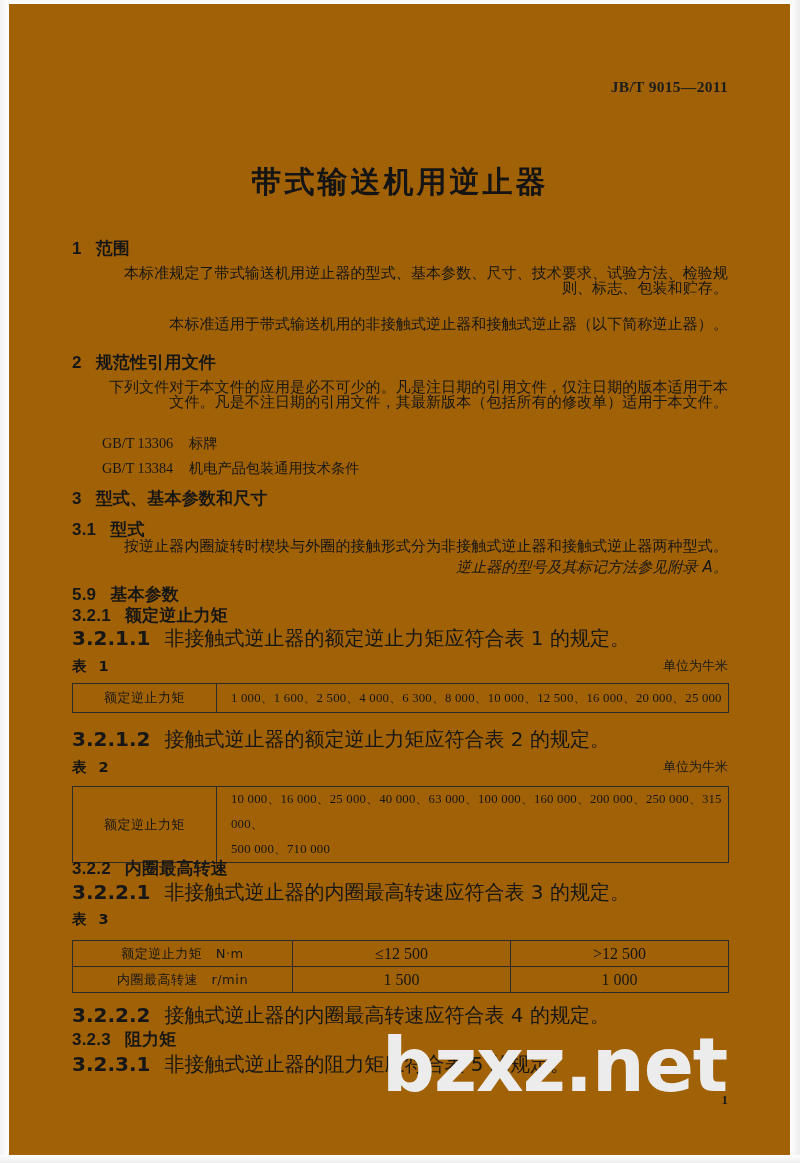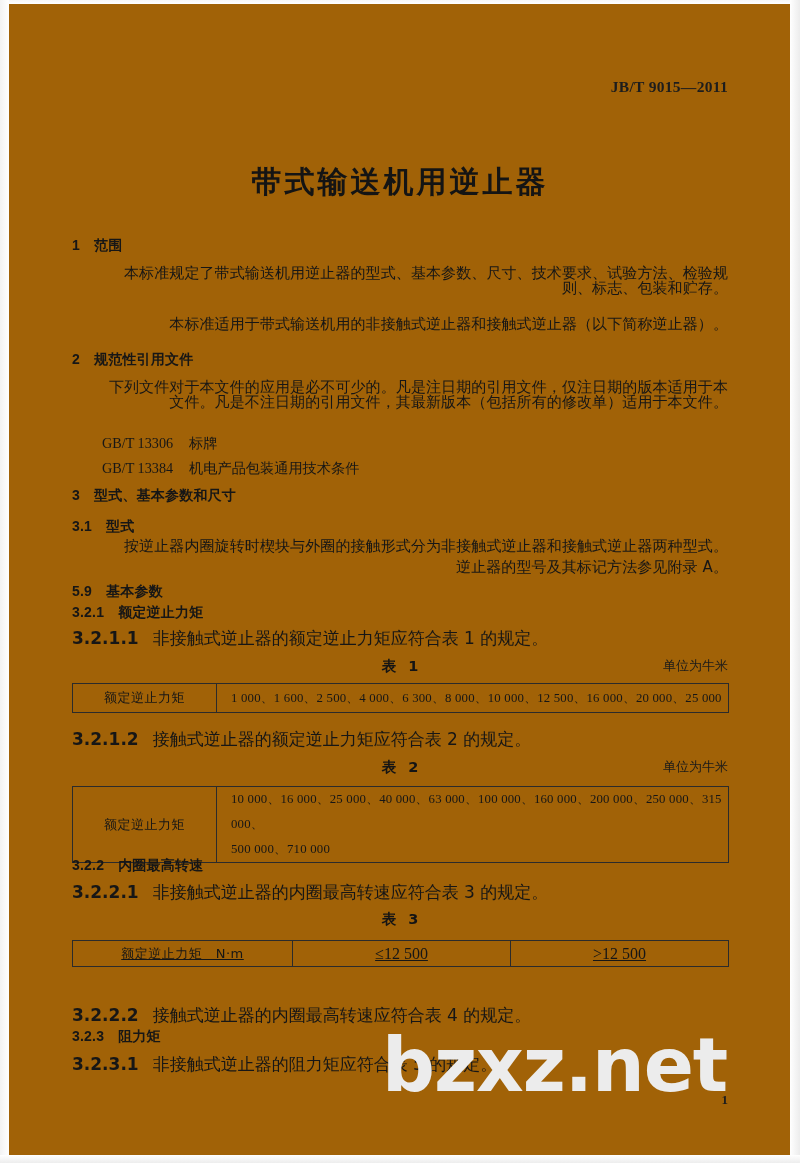--- a/index.html
+++ b/index.html
@@ -64,21 +64,21 @@
     width: 656px;
     text-align: center;
     font-size: 30px;
     font-weight: bold;
     letter-spacing: 3px;
     color: #141414;
   }
 
   
   .sec-h {
-    font-size: 14px;
+    font-size: 17px;
     font-weight: bold;
     color: #161616;
     letter-spacing: 0.2px;
     white-space: nowrap;
   }
   .sec-h .num {
     font-family: "Liberation Sans", "DejaVu Sans", sans-serif;
     font-weight: bold;
   }
   .sec-h .gap-m { display:inline-block; width: 14px; }
@@ -86,21 +86,21 @@
   .para {
     font-size: 15px;
     color: #161616;
     line-height: 15px;
     letter-spacing: 0.1px;
     text-align: right;
   }
   .indent2 { text-indent: 30px; }
 
   .clause {
-    font-size: 17px;
+    font-size: 20px;
     color: #161616;
     line-height: 25.5px;
     white-space: nowrap;
   }
   .clause .num { font-weight: bold; }
   .clause .gap-m { display:inline-block; width: 14px; }
 
   .ref-line {
     font-size: 14.2px;
     color: #161616;
@@ -109,21 +109,21 @@
     white-space: nowrap;
   }
   .ref-line .code {
     font-family: "Liberation Serif", "DejaVu Serif", serif;
   }
   .ref-line .gap-m { display:inline-block; width: 16px; }
 
   
   .tbl-caption {
     width: 656px;
-    text-align: center;
+    text-align: left;
     font-size: 14.5px;
     font-weight: bold;
     color: #141414;
     position: relative;
   }
   .tbl-caption .capgap { display:inline-block; width: 12px; }
   .unit-note {
     position: absolute;
     right: 0;
     top: 0;
@@ -157,21 +157,21 @@
     letter-spacing: 0.2px;
   }
   table.std td.ctr {
     text-align: center;
     font-family: "Liberation Serif", "DejaVu Serif", serif;
     font-size: 16px;
   }
   .t1 td { height: 28px; }
   .t2 td { height: 25px; }
   .t2 .vline { line-height: 25px; }
-  .t3 td { height: 25px; text-decoration: underline; }
+  .t3 td { height: 25px; }
 
   
   .watermark {
     position: absolute;
     left: 382px;
     top: 1022px;
     font-size: 74px;
     font-weight: bold;
     color: #ececec;
     letter-spacing: -1px;
@@ -227,21 +227,21 @@
     </div>
 
     <div class="abs sec-h" style="top:487px;">
       <span class="num">3</span><span class="gap-m"></span><span>型式、基本参数和尺寸</span>
     </div>
 
     <div class="abs sec-h" style="top:518px;">
       <span class="num">3.1</span><span class="gap-m"></span><span>型式</span>
     </div>
     <div class="abs para" style="top:539px; width:656px; padding-left:30px; box-sizing:border-box;">按逆止器内圈旋转时楔块与外圈的接触形式分为非接触式逆止器和接触式逆止器两种型式。</div>
-    <div class="abs para" style="top:560px; width:656px; padding-left:30px; box-sizing:border-box;">逆止器的型号及其标记方法参见附录 A。</div>
+    <div class="abs para" style="top:560px; width:656px; padding-left:30px; box-sizing:border-box;font-style:italic;">逆止器的型号及其标记方法参见附录 A。</div>
 
     <div class="abs sec-h" style="top:583px;">
       <span class="num">5.9</span><span class="gap-m"></span><span>基本参数</span>
     </div>
 
     <div class="abs sec-h" style="top:604px;">
       <span class="num">3.2.1</span><span class="gap-m"></span><span>额定逆止力矩</span>
     </div>
 
     <div class="abs clause" style="top:626px;">
@@ -313,20 +313,25 @@
             <col style="width:220px">
             <col style="width:218px">
             <col style="width:218px">
           </colgroup>
         <tbody>
           <tr>
             <td class="lbl">额定逆止力矩　N·m</td>
             <td class="ctr">≤12 500</td>
             <td class="ctr">&gt;12 500</td>
           </tr>
+          <tr>
+            <td class="lbl">内圈最高转速　r/min</td>
+            <td class="ctr">1 500</td>
+            <td class="ctr">1 000</td>
+          </tr>
         </tbody>
       </table>
     </div>
 
     <div class="abs clause" style="top:1003px;">
       <span class="num">3.2.2.2</span><span class="gap-m"></span><span>接触式逆止器的内圈最高转速应符合表 4 的规定。</span>
     </div>
 
     <div class="abs sec-h" style="top:1028px;">
       <span class="num">3.2.3</span><span class="gap-m"></span><span>阻力矩</span>

